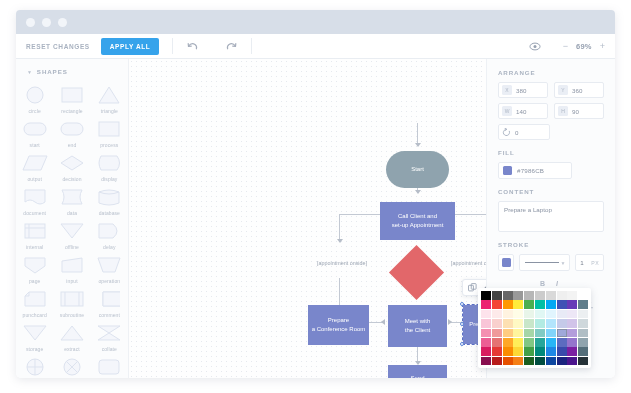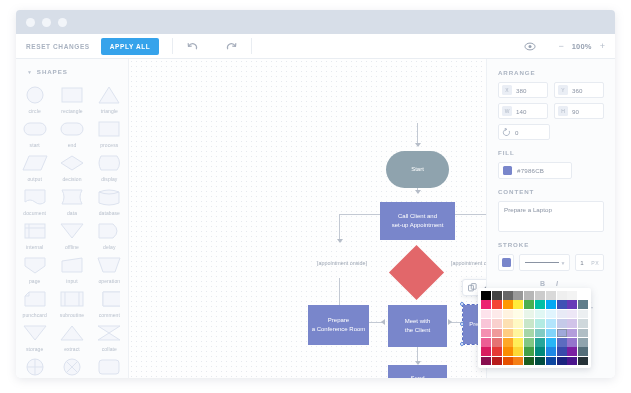--- a/index.html
+++ b/index.html
@@ -200,21 +200,21 @@
     <span class="tb-sep"></span>
     <span class="tb-spacer"></span>
     <span class="tb-icon" style="margin-right:22px;">
       <svg width="12" height="9" viewBox="0 0 12 9">
           <ellipse cx="6" cy="4.5" rx="5" ry="3.4" fill="none" stroke="#97a1b1" stroke-width="1"></ellipse>
           <circle cx="6" cy="4.5" r="1.5" fill="#97a1b1"></circle>
         </svg>
     </span>
     <span class="zoom-grp">
       <span class="zoom-btn">−</span>
-      <span class="zoom-val">100%</span>
+      <span class="zoom-val">69%</span>
       <span class="zoom-btn">+</span>
     </span>
   </div>
 
   <div class="body">
 
     <div class="shapes">
       <div class="panel-hd">
         <span class="caret">▼</span>
         <span>SHAPES</span>

